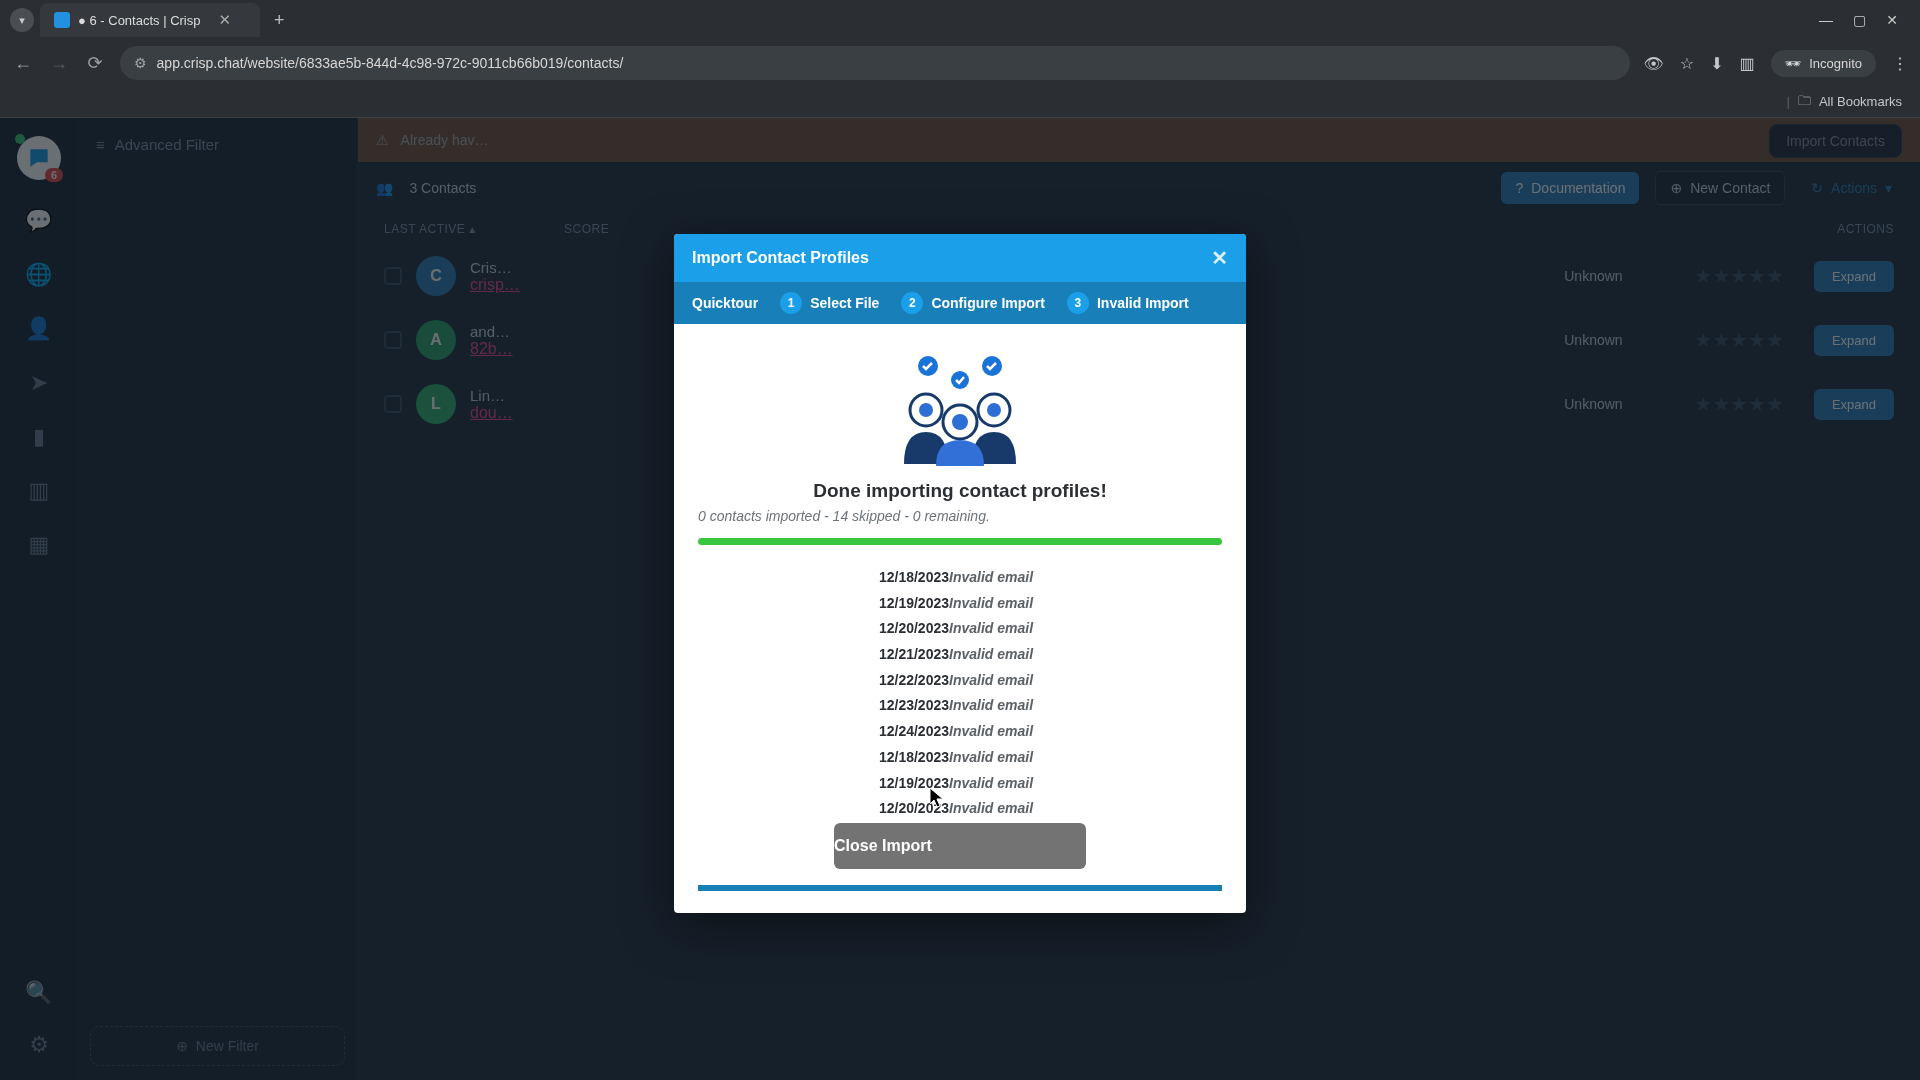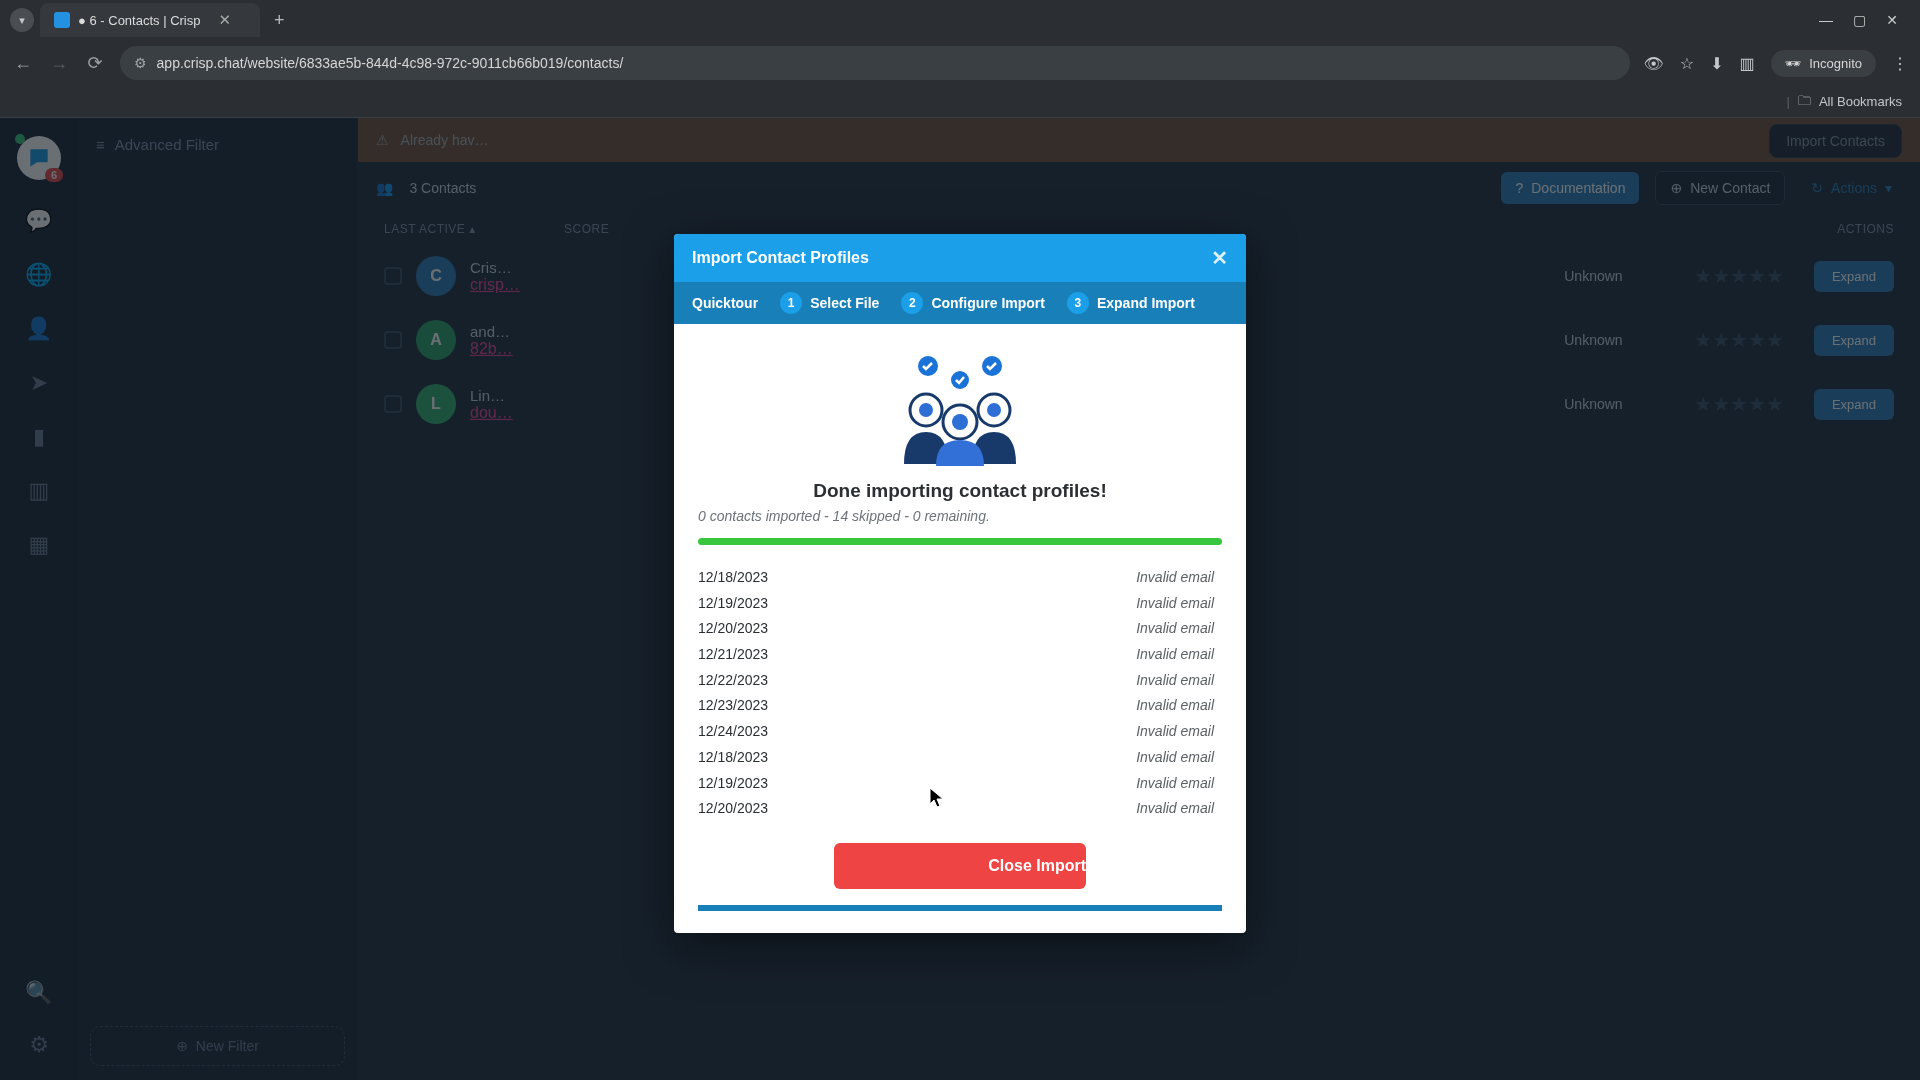--- a/index.html
+++ b/index.html
@@ -73,23 +73,23 @@
 .done-h { text-align:center; font-size:19px; font-weight:700; color:#2b2f33; margin-bottom:6px;}
 .done-sub { color:#6d737a; font-size:14px; margin-bottom:14px;font-style:italic;}
 .progress { height:7px; background:#39c63f; border-radius:4px; margin-bottom:20px;}
 .skipped-h { font-weight:700; font-size:14px; color:#2b2f33; margin-bottom:10px;}
 .skipped-wrap { position:relative; }
 .skipped-list { max-height:252px; overflow-y:scroll; padding-right:8px; }
 .skipped-list::-webkit-scrollbar { width:14px; }
 .skipped-list::-webkit-scrollbar-track { background:#efefef; }
 .skipped-list::-webkit-scrollbar-thumb { background:#c3c3c3; border-radius:2px; }
 .skipped-list::-webkit-scrollbar-button { height:12px; background:#efefef; display:block;}
-.skip-row { display:flex; justify-content:space-between; font-size:14px; color:#2b2f33; padding:2px 0; line-height:1.55;}
+.skip-row { display:flex; justify-content:center; font-size:14px; color:#2b2f33; padding:2px 0; line-height:1.55;font-weight:bold;}
 .skip-row .reason { font-style:italic; color:#5c6166;}
-.close-import { margin:26px auto 0; display:block; width:252px; background:#ef4444; color:#fff; font-weight:600; font-size:16px; padding:14px 0; border:none; border-radius:6px; text-align:right;}
+.close-import { margin:6px auto 0; display:block; width:252px; background:#737373; color:#fff; font-weight:600; font-size:16px; padding:14px 0; border:none; border-radius:6px; text-align:left;}
 .bottom-strip { height:6px; background:#187fb9; margin-top:16px;}
 
 .cursor { position:absolute; width:14px; height:20px; pointer-events:none; }
 </style>
 </head>
 <body>
 
 <div class="browser-chrome">
   <div class="tab-bar">
     <div class="tab-drop">▾</div>
@@ -252,21 +252,21 @@
       <div class="step">
         <span class="step-num">1</span>
         <span>Select File</span>
       </div>
       <div class="step">
         <span class="step-num">2</span>
         <span>Configure Import</span>
       </div>
       <div class="step">
         <span class="step-num">3</span>
-        <span>Expand Import</span>
+        <span>Invalid Import</span>
       </div>
     </div>
     <div class="modal-body">
       <div class="illus">
         <svg width="140" height="120" viewBox="0 0 140 120">
           <circle cx="38" cy="20" r="10" fill="#1a73d6"></circle>
             <path d="M33 20l3 3 6-6" stroke="#fff" stroke-width="2.5" fill="none"></path>
           <circle cx="70" cy="34" r="9" fill="#1a73d6"></circle>
             <path d="M66 34l3 3 5-6" stroke="#fff" stroke-width="2.5" fill="none"></path>
           <circle cx="102" cy="20" r="10" fill="#1a73d6"></circle>

